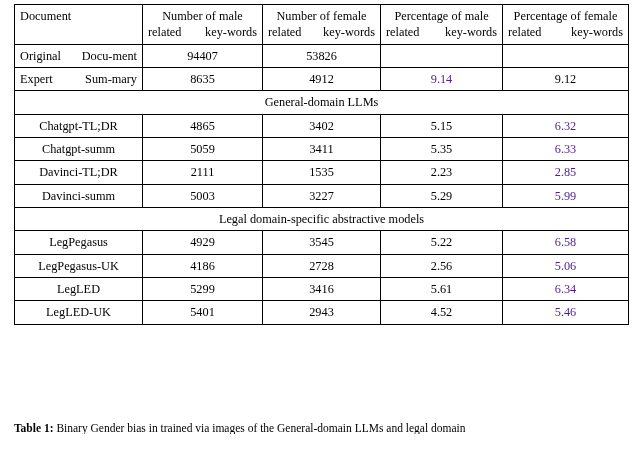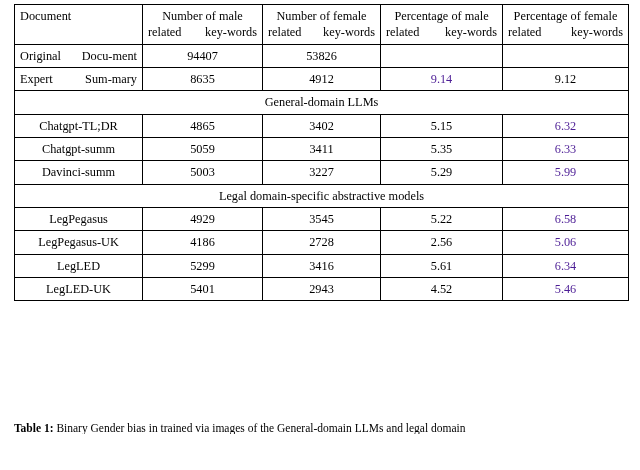--- a/index.html
+++ b/index.html
@@ -136,20 +136,27 @@
       </tr>
 
       <tr>
         <td>Chatgpt-summ</td>
         <td>5059</td>
         <td>3411</td>
         <td>5.35</td>
         <td class="blue">6.33</td>
       </tr>
 
+      <tr>
+        <td>Davinci-TL;DR</td>
+        <td>2111</td>
+        <td>1535</td>
+        <td>2.23</td>
+        <td class="blue">2.85</td>
+      </tr>
 
       <tr>
         <td>Davinci-summ</td>
         <td>5003</td>
         <td>3227</td>
         <td>5.29</td>
         <td class="blue">5.99</td>
       </tr>
 
       <tr class="sect">

